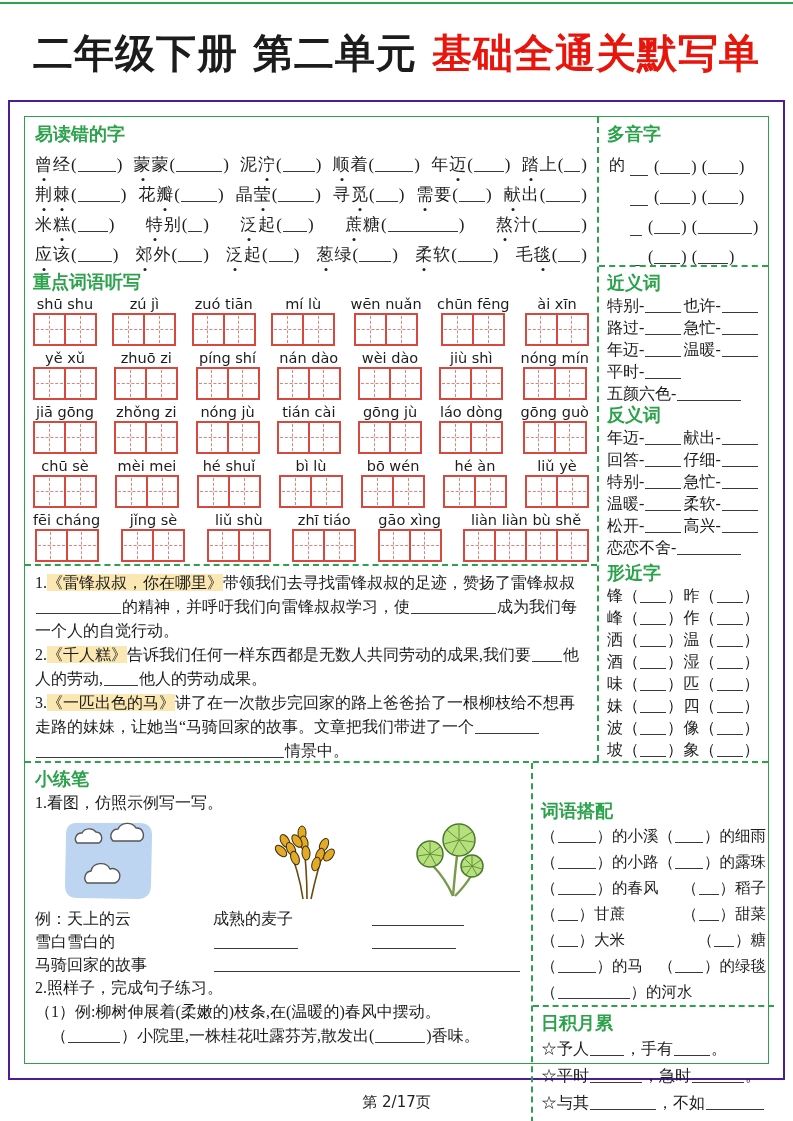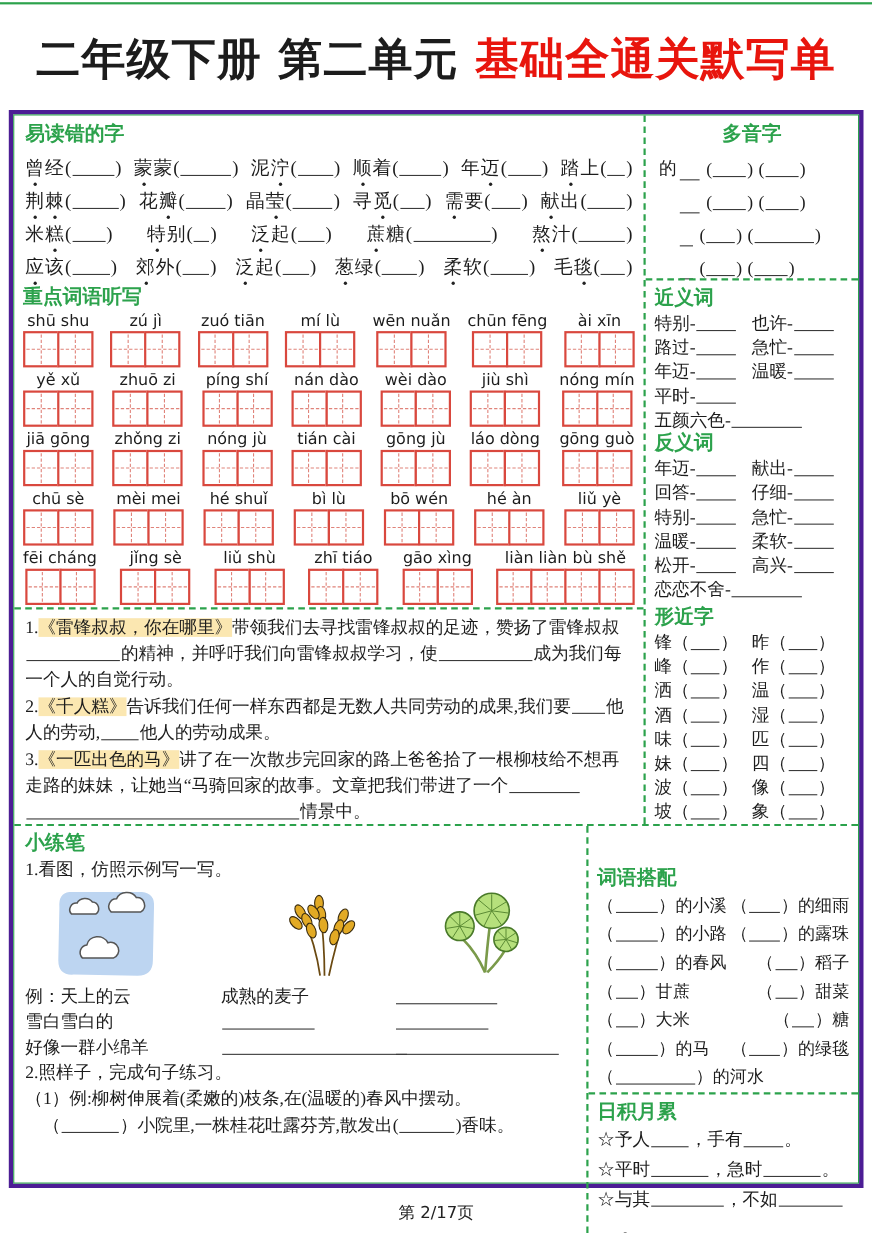--- a/index.html
+++ b/index.html
@@ -9,21 +9,21 @@
     font-family:"Liberation Serif","DejaVu Serif",serif;
   }
   .topline{position:absolute;top:2px;left:0;right:0;height:2px;background:#2ca24c;}
   .title{
     text-align:center;padding-top:26px;height:70px;
     font-family:"DejaVu Sans","Liberation Sans",sans-serif;
     font-size:40px;font-weight:900;letter-spacing:1px;white-space:nowrap;
   }
   .title .red{color:#e8150d;}
   .frame{position:absolute;left:8px;right:8px;top:100px;bottom:41px;
-    border:4px solid #4c1d95;padding:0;box-sizing:border-box;}
+    border:2px solid #4c1d95;padding:14px;box-sizing:border-box;}
   .frame-in{border:1px solid #2ca24c;height:100%;box-sizing:border-box;
     display:flex;flex-direction:column;}
   .top-region{display:flex;height:644px;}
   .left-col{width:572px;display:flex;flex-direction:column;box-sizing:border-box;}
   .right-col{flex:1;border-left:2px dashed #2ca24c;display:flex;flex-direction:column;box-sizing:border-box;}
   .sec-h{margin:0;font-family:"DejaVu Sans","Liberation Sans",sans-serif;
     font-size:18px;font-weight:bold;color:#2ca24c;line-height:24px;}
   
   .yidu{height:150px;padding:5px 10px 0;box-sizing:border-box;}
   .yidu-row{display:flex;justify-content:space-between;align-items:flex-end;height:30px;font-size:17px;white-space:nowrap;}
@@ -40,21 +40,21 @@
   .tx-boxes{display:flex;}
   .tzg{width:33px;height:33px;border:2px solid #d9483e;position:relative;box-sizing:border-box;background:#fff;}
   .tzg + .tzg{margin-left:-2px;}
   .tzg::before{content:"";position:absolute;left:1px;right:1px;top:50%;margin-top:-1px;border-top:1px dashed #e0837a;}
   .tzg::after{content:"";position:absolute;top:1px;bottom:1px;left:50%;margin-left:-1px;border-left:1px dashed #e0837a;}
   
   .summary{border-top:2px dashed #2ca24c;flex:1;font-size:16px;line-height:24px;
     padding:5px 10px 0;box-sizing:border-box;}
   .hl{background:#fbe7b1;}
   
-  .duoyin{height:148px;padding:5px 8px 0;box-sizing:border-box;font-size:16px;text-align:center;}
+  .duoyin{height:148px;padding:5px 8px 0;box-sizing:border-box;font-size:16px;}
   .dy-row{height:30px;display:flex;align-items:flex-end;padding-left:2px;white-space:nowrap;}
   .dy-lead{display:inline-block;width:20px;}
   .jinyi{height:136px;border-top:2px dashed #2ca24c;padding:4px 8px 0;box-sizing:border-box;}
   .fanyi{height:158px;padding:2px 8px 0;box-sizing:border-box;}
   .xingjin{flex:1;padding:2px 8px 0;box-sizing:border-box;}
   .pair-row{display:flex;height:22px;font-size:16px;align-items:flex-end;white-space:nowrap;}
   .pair-cell{width:50%;}
   .pair-cell.full{width:100%;}
   
   .bottom-region{display:flex;border-top:2px dashed #2ca24c;flex:1;}
@@ -574,21 +574,21 @@
               <span class="xlb-c1">例：天上的云</span>
               <span class="xlb-c2">成熟的麦子</span>
               <span class="xlb-c3"><span class="bl" style="width: 92px;"></span></span>
             </div>
             <div class="xlb-tr">
               <span class="xlb-c1">雪白雪白的</span>
               <span class="xlb-c2"><span class="bl" style="width: 84px;"></span></span>
               <span class="xlb-c3"><span class="bl" style="width: 84px;"></span></span>
             </div>
             <div class="xlb-tr">
-              <span class="xlb-c1">好像一群小绵羊</span>
+              <span class="xlb-c1">马骑回家的故事</span>
               <span class="xlb-c2"><span class="bl" style="width: 168px;"></span></span>
               <span class="xlb-c3"><span class="bl" style="width: 148px;"></span></span>
             </div>
           </div>
       <div class="xlb-line">2.照样子，完成句子练习。</div>
       <div id="xlb-sentences">
             <div class="xlb-line"><span>（1）例:柳树伸展着(柔嫩的)枝条,在(温暖的)春风中摆动。</span></div>
             <div class="xlb-line"><span>　（</span><span class="bl" style="width: 52px;"></span><span>）小院里,一株桂花吐露芬芳,散发出(</span><span class="bl" style="width: 50px;"></span><span>)香味。</span></div>
           </div>
     </div>

